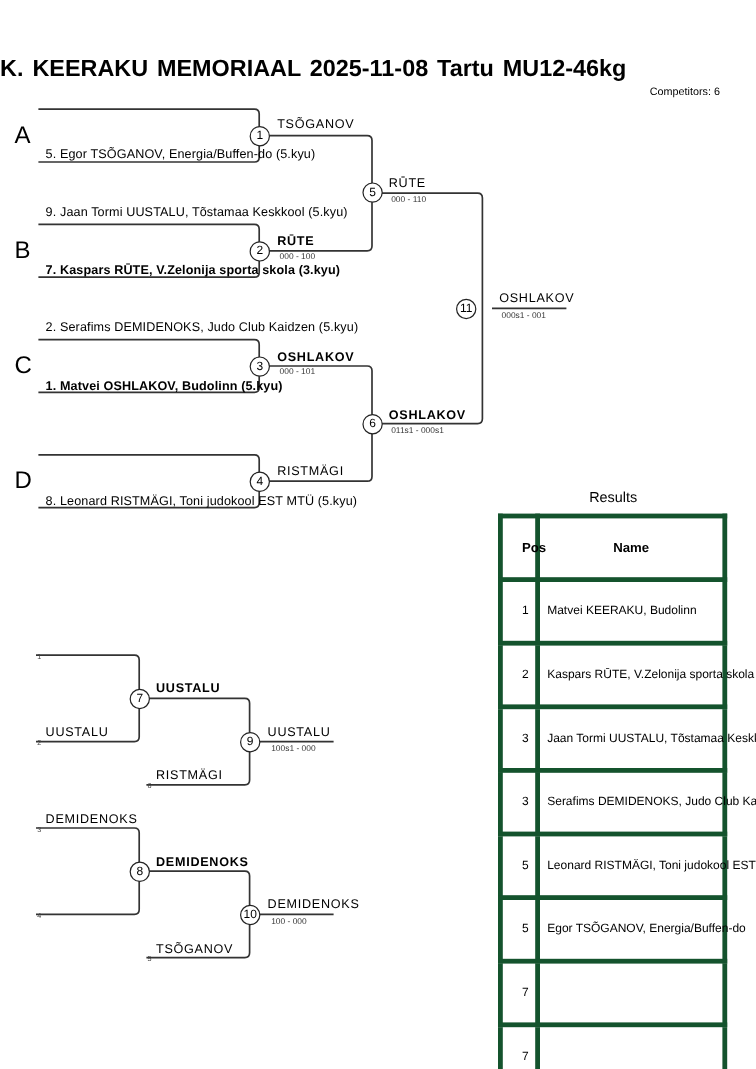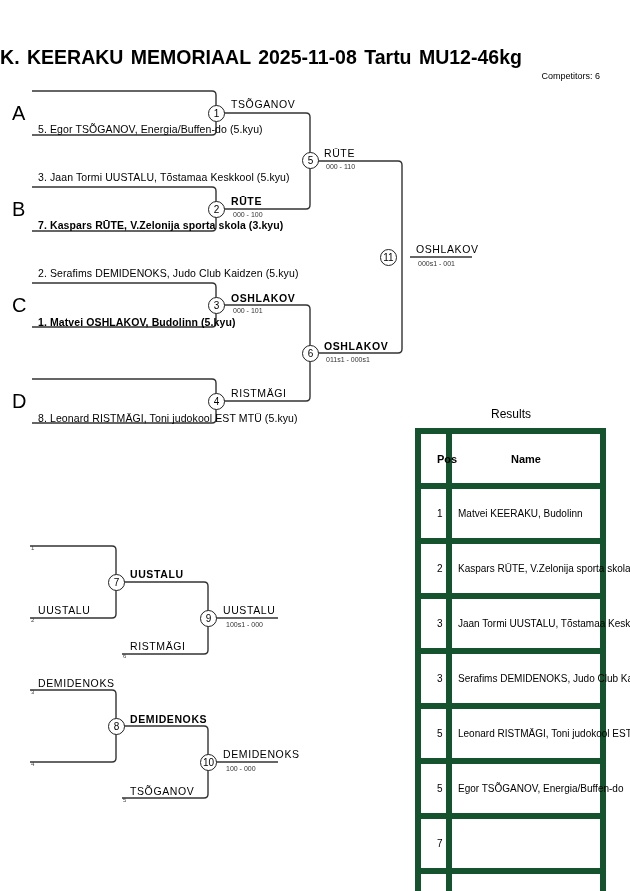--- a/index.html
+++ b/index.html
@@ -11,21 +11,21 @@
   .comp { font-size: 10.5px; letter-spacing: 0.1px; }
   .comp.bold { font-weight: bold; }
   .winner { font-size: 10.5px; letter-spacing: 0.6px; }
   .winner.bold { font-weight: bold; }
   .score { font-size: 7px; color: #333; }
   .seed { font-size: 6px; color: #444; }
   svg.lines { position: absolute; left: 0; top: 0; }
   .match-circle { position: absolute; width: 15px; height: 15px; border: 1px solid #222; border-radius: 50%; background: #fff; font-size: 10px; line-height: 15px; text-align: center; box-sizing: content-box; }
   .results-title { left: 416px; width: 190px; top: 407px; text-align: center; font-weight: normal; font-size: 12px; }
   table.results { position: absolute; left: 415px; top: 428px; border-collapse: collapse; border: 2px solid #222; table-layout: fixed; width: 191px; }
-  table.results th, table.results td { border: 6px solid #14532d; height: 17px; padding: 16px; font-size: 10px; overflow: visible; white-space: nowrap; }
+  table.results th, table.results td { border: 4px solid #14532d; height: 17px; padding: 16px; font-size: 10px; overflow: visible; white-space: nowrap; }
   table.results th { font-weight: bold; font-size: 11px; text-align: center; }
   table.results td.pos { text-align: center; width: 30px; }
   table.results td.name { text-align: left; padding-left: 6px; }
   table.results col.c1 { width: 31px; }
 </style>
 </head>
 <body>
 
 <div class="abs title">K. KEERAKU MEMORIAAL  2025-11-08  Tartu   MU12-46kg</div>
 <div class="abs competitors">Competitors: 6</div>
@@ -59,21 +59,21 @@
   </g>
 </svg>
 
 <div class="abs pool-letter" style="top:102px;">A</div>
 <div class="abs pool-letter" style="top:198px;">B</div>
 <div class="abs pool-letter" style="top:294px;">C</div>
 <div class="abs pool-letter" style="top:390px;">D</div>
 
 <div class="abs comp" style="left:38px; top:78px;"></div>
 <div class="abs comp" style="left:38px; top:123px;">5. Egor TSÕGANOV, Energia/Buffen-do (5.kyu)</div>
-<div class="abs comp" style="left:38px; top:171px;">3. Jaan Tormi UUSTALU, Tõstamaa Keskkool (5.kyu)</div>
+<div class="abs comp" style="left:38px; top:171px;">9. Jaan Tormi UUSTALU, Tõstamaa Keskkool (5.kyu)</div>
 <div class="abs comp bold" style="left:38px; top:219px;">7. Kaspars RŪTE, V.Zelonija sporta skola (3.kyu)</div>
 <div class="abs comp" style="left:38px; top:267px;">2. Serafims DEMIDENOKS, Judo Club Kaidzen (5.kyu)</div>
 <div class="abs comp bold" style="left:38px; top:316px;">1. Matvei OSHLAKOV, Budolinn (5.kyu)</div>
 <div class="abs comp" style="left:38px; top:363px;"></div>
 <div class="abs comp" style="left:38px; top:412px;">8. Leonard RISTMÄGI, Toni judokool EST MTÜ  (5.kyu)</div>
 
 <div class="match-circle" style="left:208px; top:105px;">1</div>
 <div class="match-circle" style="left:208px; top:201px;">2</div>
 <div class="match-circle" style="left:208px; top:297px;">3</div>
 <div class="match-circle" style="left:208px; top:393px;">4</div>

